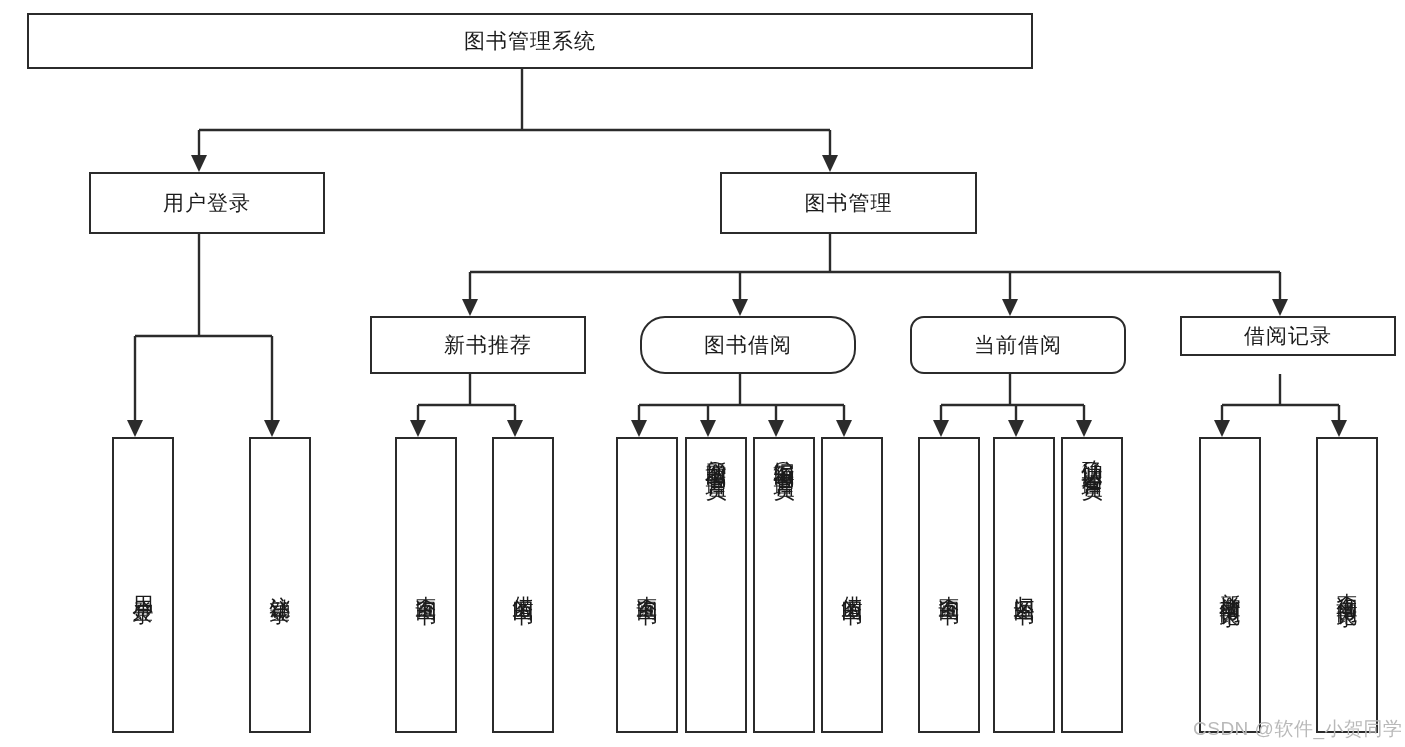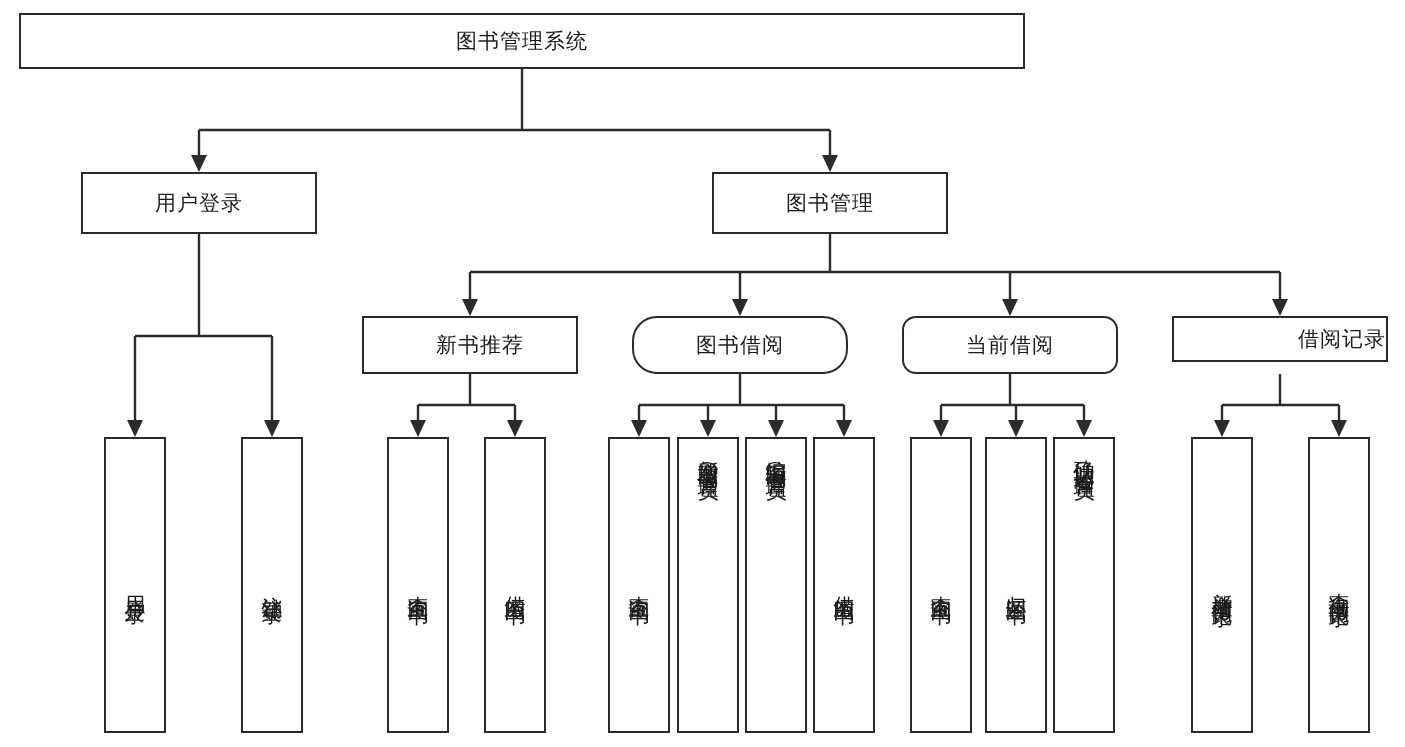--- a/index.html
+++ b/index.html
@@ -19,20 +19,21 @@
   }
   .node {
     position: absolute;
     box-sizing: border-box;
     border: 2px solid #2b2b2b;
     background: #ffffff;
     display: flex;
     align-items: center;
     justify-content: center;
     color: #1b1b1b;
+    margin-left: 8px;
   }
   .node.horiz {
     font-size: 21px;
     letter-spacing: 1px;
   }
   .node.vert {
     writing-mode: vertical-rl;
     text-orientation: upright;
     font-size: 21px;
     letter-spacing: 3px;
@@ -141,34 +142,34 @@
     <polygon points="1331,420 1347,420 1339,437"></polygon>
   </svg>
 
   <div class="node horiz" style="left:19px; top:13px; width:1006px; height:56px;">
     <span class="node-label">图书管理系统</span>
   </div>
 
   <div class="node horiz" style="left:81px; top:172px; width:236px; height:62px;">
     <span class="node-label">用户登录</span>
   </div>
-  <div class="node horiz" style="left:712px; top:172px; width:236px; height:62px;">
+  <div class="node horiz" style="left:712px; top:172px; width:257px; height:62px;">
     <span class="node-label">图书管理</span>
   </div>
 
   <div class="node horiz" style="left:362px; top:316px; width:216px; height:58px;padding-left:20px;">
     <span class="node-label">新书推荐</span>
   </div>
   <div class="node horiz" style="left:632px; top:316px; width:216px; height:58px;border-radius:25px;">
     <span class="node-label">图书借阅</span>
   </div>
   <div class="node horiz" style="left:902px; top:316px; width:216px; height:58px;border-radius:14px;">
     <span class="node-label">当前借阅</span>
   </div>
-  <div class="node horiz" style="left:1172px; top:316px; width:216px; height:46px;justify-content:flex-end;">
+  <div class="node horiz" style="left:1172px; top:316px; width:216px; height:40px;">
     <span class="node-label">借阅记录</span>
   </div>
 
   <div class="node vert" style="left:104px; top:437px; width:62px; height:296px;">
     <span class="node-label">用户登录</span>
   </div>
   <div class="node vert" style="left:241px; top:437px; width:62px; height:296px;">
     <span class="node-label">注销登录</span>
   </div>
 
@@ -202,14 +203,15 @@
     <span class="node-label">确认归还（管理员）</span>
   </div>
 
   <div class="node vert" style="left:1191px; top:437px; width:62px; height:296px;">
     <span class="node-label">新增借阅记录</span>
   </div>
   <div class="node vert" style="left:1308px; top:437px; width:62px; height:296px;">
     <span class="node-label">查询借阅记录</span>
   </div>
 
+  <div class="watermark" style="left:1193px; top:716px;">CSDN @软件_小贺同学</div>
 
 </div>
 
 </body></html>

